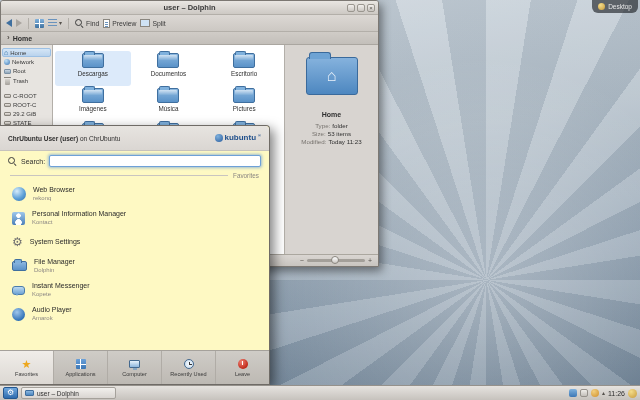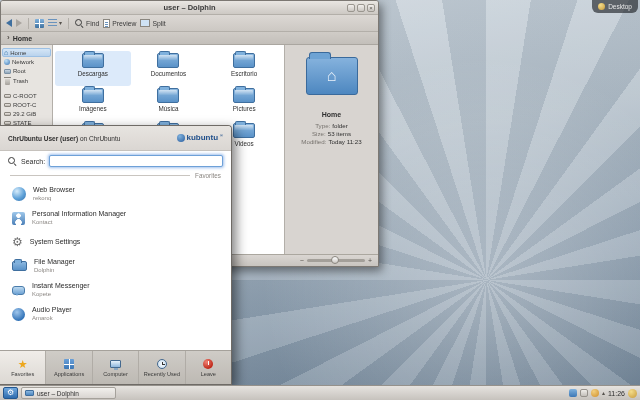--- a/index.html
+++ b/index.html
@@ -70,21 +70,21 @@
   .irow{display:flex;justify-content:center;gap:2px;font-size:6.2px;}
   .ilabel{color:#77736e;}
   .ival{color:#2f2f2f;}
 
   .statusbar{height:12px;display:flex;align-items:center;justify-content:flex-end;gap:3px;padding:0 6px;background:linear-gradient(#dad6d2,#c8c4bf);border-top:1px solid #aba79f;}
   .zoomglyph{font-size:7px;color:#55514c;line-height:7px;}
   .zoom-track{width:58px;height:3px;background:#a39f99;border-radius:2px;position:relative;}
   .zoom-handle{position:absolute;left:24px;top:-3px;width:8px;height:8px;border-radius:50%;background:linear-gradient(#fdfdfd,#ccc8c3);border:1px solid #8a867f;}
 
   
-  .launcher{position:absolute;left:0;top:125px;width:232px;height:260px;background:#ffffff;border:1px solid #6f6b66;border-left:none;border-radius:0 4px 0 0;box-shadow:4px 4px 12px rgba(0,0,0,.5);display:flex;flex-direction:column;z-index:5;}
+  .launcher{position:absolute;left:0;top:125px;width:270px;height:260px;background:#fef9c3;border:1px solid #6f6b66;border-left:none;border-radius:0 4px 0 0;box-shadow:4px 4px 12px rgba(0,0,0,.5);display:flex;flex-direction:column;z-index:5;}
   .l-header{height:25px;flex:0 0 auto;display:flex;align-items:center;padding:0 8px;border-bottom:1px solid #c6c2bd;background:linear-gradient(#e7e4e0,#dad6d2);border-radius:0 4px 0 0;position:relative;}
   .l-user{font-size:6.5px;color:#2f2f2f;}
   .l-brand{position:absolute;right:8px;top:7px;display:flex;align-items:flex-start;gap:2px;font-size:8px;font-weight:bold;color:#1f4f8b;}
   .l-brand-ico{width:8px;height:8px;border-radius:50%;background:radial-gradient(circle at 35% 30%,#7fb1dd,#2a5d9e);margin-top:1px;}
   .l-brand sup{font-size:4px;}
   .l-search{flex:0 0 auto;display:flex;align-items:center;gap:4px;padding:4px 8px 3px;}
   .l-search-label{font-size:7px;color:#2f2f2f;}
   .search-input{flex:1;height:12px;background:#fff;border:1px solid #6ea1d8;border-radius:2px;box-shadow:0 0 3px 1px rgba(80,140,220,.55);outline:none;font-size:7px;padding:0 3px;font-family:inherit;}
   .l-section{flex:0 0 auto;display:flex;align-items:center;padding:2px 10px 1px;font-size:6.3px;color:#8a8681;}
   .l-section::before{content:"";flex:1;height:1px;background:#c9c5c0;margin-right:5px;}

